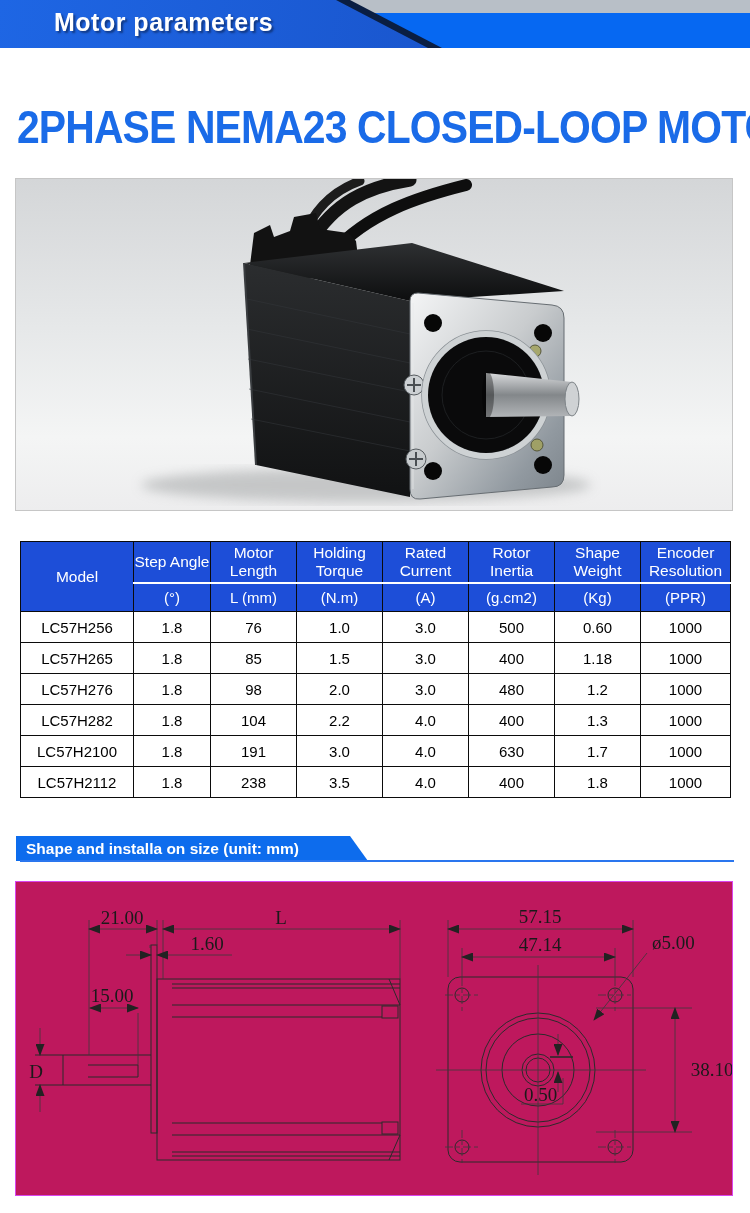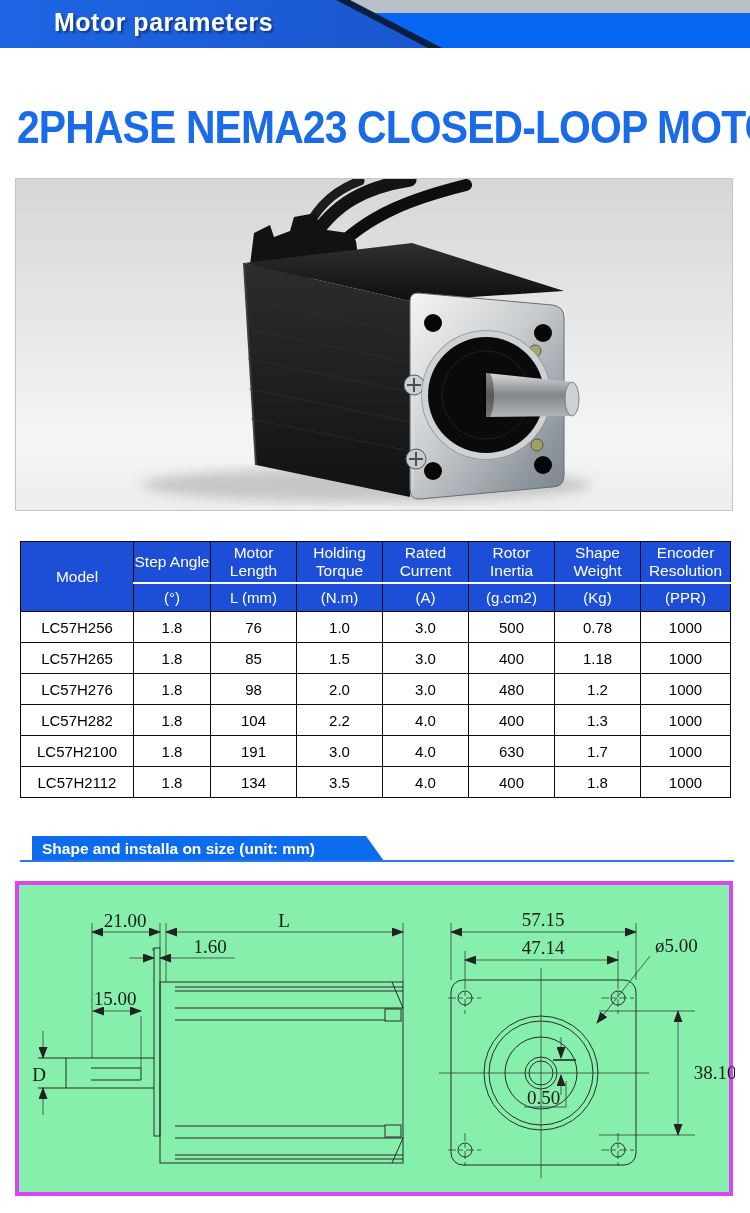--- a/index.html
+++ b/index.html
@@ -30,29 +30,29 @@
   .photo-box svg{display:block;}
   
   .spec-table{position:absolute;left:20px;top:541px;width:710px;border-collapse:collapse;
     table-layout:fixed;font-size:15px;color:#000;}
   .spec-table th,.spec-table td{border:1px solid #0b0b0b;text-align:center;padding:0;}
   .spec-table thead th{background:#1d4ed8;color:#ffffff;font-weight:normal;line-height:1.15;}
   .spec-table tr.hdr-label th{height:40px;font-size:15.5px;}
   .spec-table tr.hdr-unit  th{height:27px;border-top:2px solid #ffffff;font-size:15px;}
   .spec-table tbody td{height:30px;background:#ffffff;text-align:center;}
   
-  .section-banner{position:absolute;left:32px;top:836px;width:352px;height:25px;
+  .section-banner{position:absolute;left:16px;top:836px;width:352px;height:25px;
     background:#0d6ced;clip-path:polygon(0 0,334px 0,352px 25px,0 25px);}
   .section-banner span{display:block;padding-left:10px;line-height:25px;
     color:#ffffff;font-size:15.5px;font-weight:bold;}
   .section-underline{position:absolute;left:20px;top:860px;width:714px;height:2px;
     background:#2a76ee;}
   
   .drawing-box{position:absolute;left:15px;top:881px;width:718px;height:315px;
-    border:4px solid #d946ef;box-sizing:border-box;background:#86efac;}
+    border:1px solid #d946ef;box-sizing:border-box;background:#be185d;}
   .dim{font-family:"Liberation Serif",serif;font-size:19px;fill:#1a1a1a;}
   .cad{stroke:#2b2b2b;stroke-width:1;fill:none;}
   .cadthin{stroke:#3a3a3a;stroke-width:.8;fill:none;}
 </style>
 </head>
 <body>
 
 <div class="topbar">
   <div class="strip-gray"></div>
   <div class="strip-blue"></div>
@@ -178,21 +178,21 @@
   </thead>
   <tbody>
 
       <tr>
         <td>LC57H256</td>
         <td>1.8</td>
         <td>76</td>
         <td>1.0</td>
         <td>3.0</td>
         <td>500</td>
-        <td>0.78</td>
+        <td>0.60</td>
         <td>1000</td>
       </tr>
 
       <tr>
         <td>LC57H265</td>
         <td>1.8</td>
         <td>85</td>
         <td>1.5</td>
         <td>3.0</td>
         <td>400</td>
@@ -229,21 +229,21 @@
         <td>3.0</td>
         <td>4.0</td>
         <td>630</td>
         <td>1.7</td>
         <td>1000</td>
       </tr>
 
       <tr>
         <td>LC57H2112</td>
         <td>1.8</td>
-        <td>134</td>
+        <td>238</td>
         <td>3.5</td>
         <td>4.0</td>
         <td>400</td>
         <td>1.8</td>
         <td>1000</td>
       </tr>
     </tbody>
 </table>
 
 <div class="section-banner">

